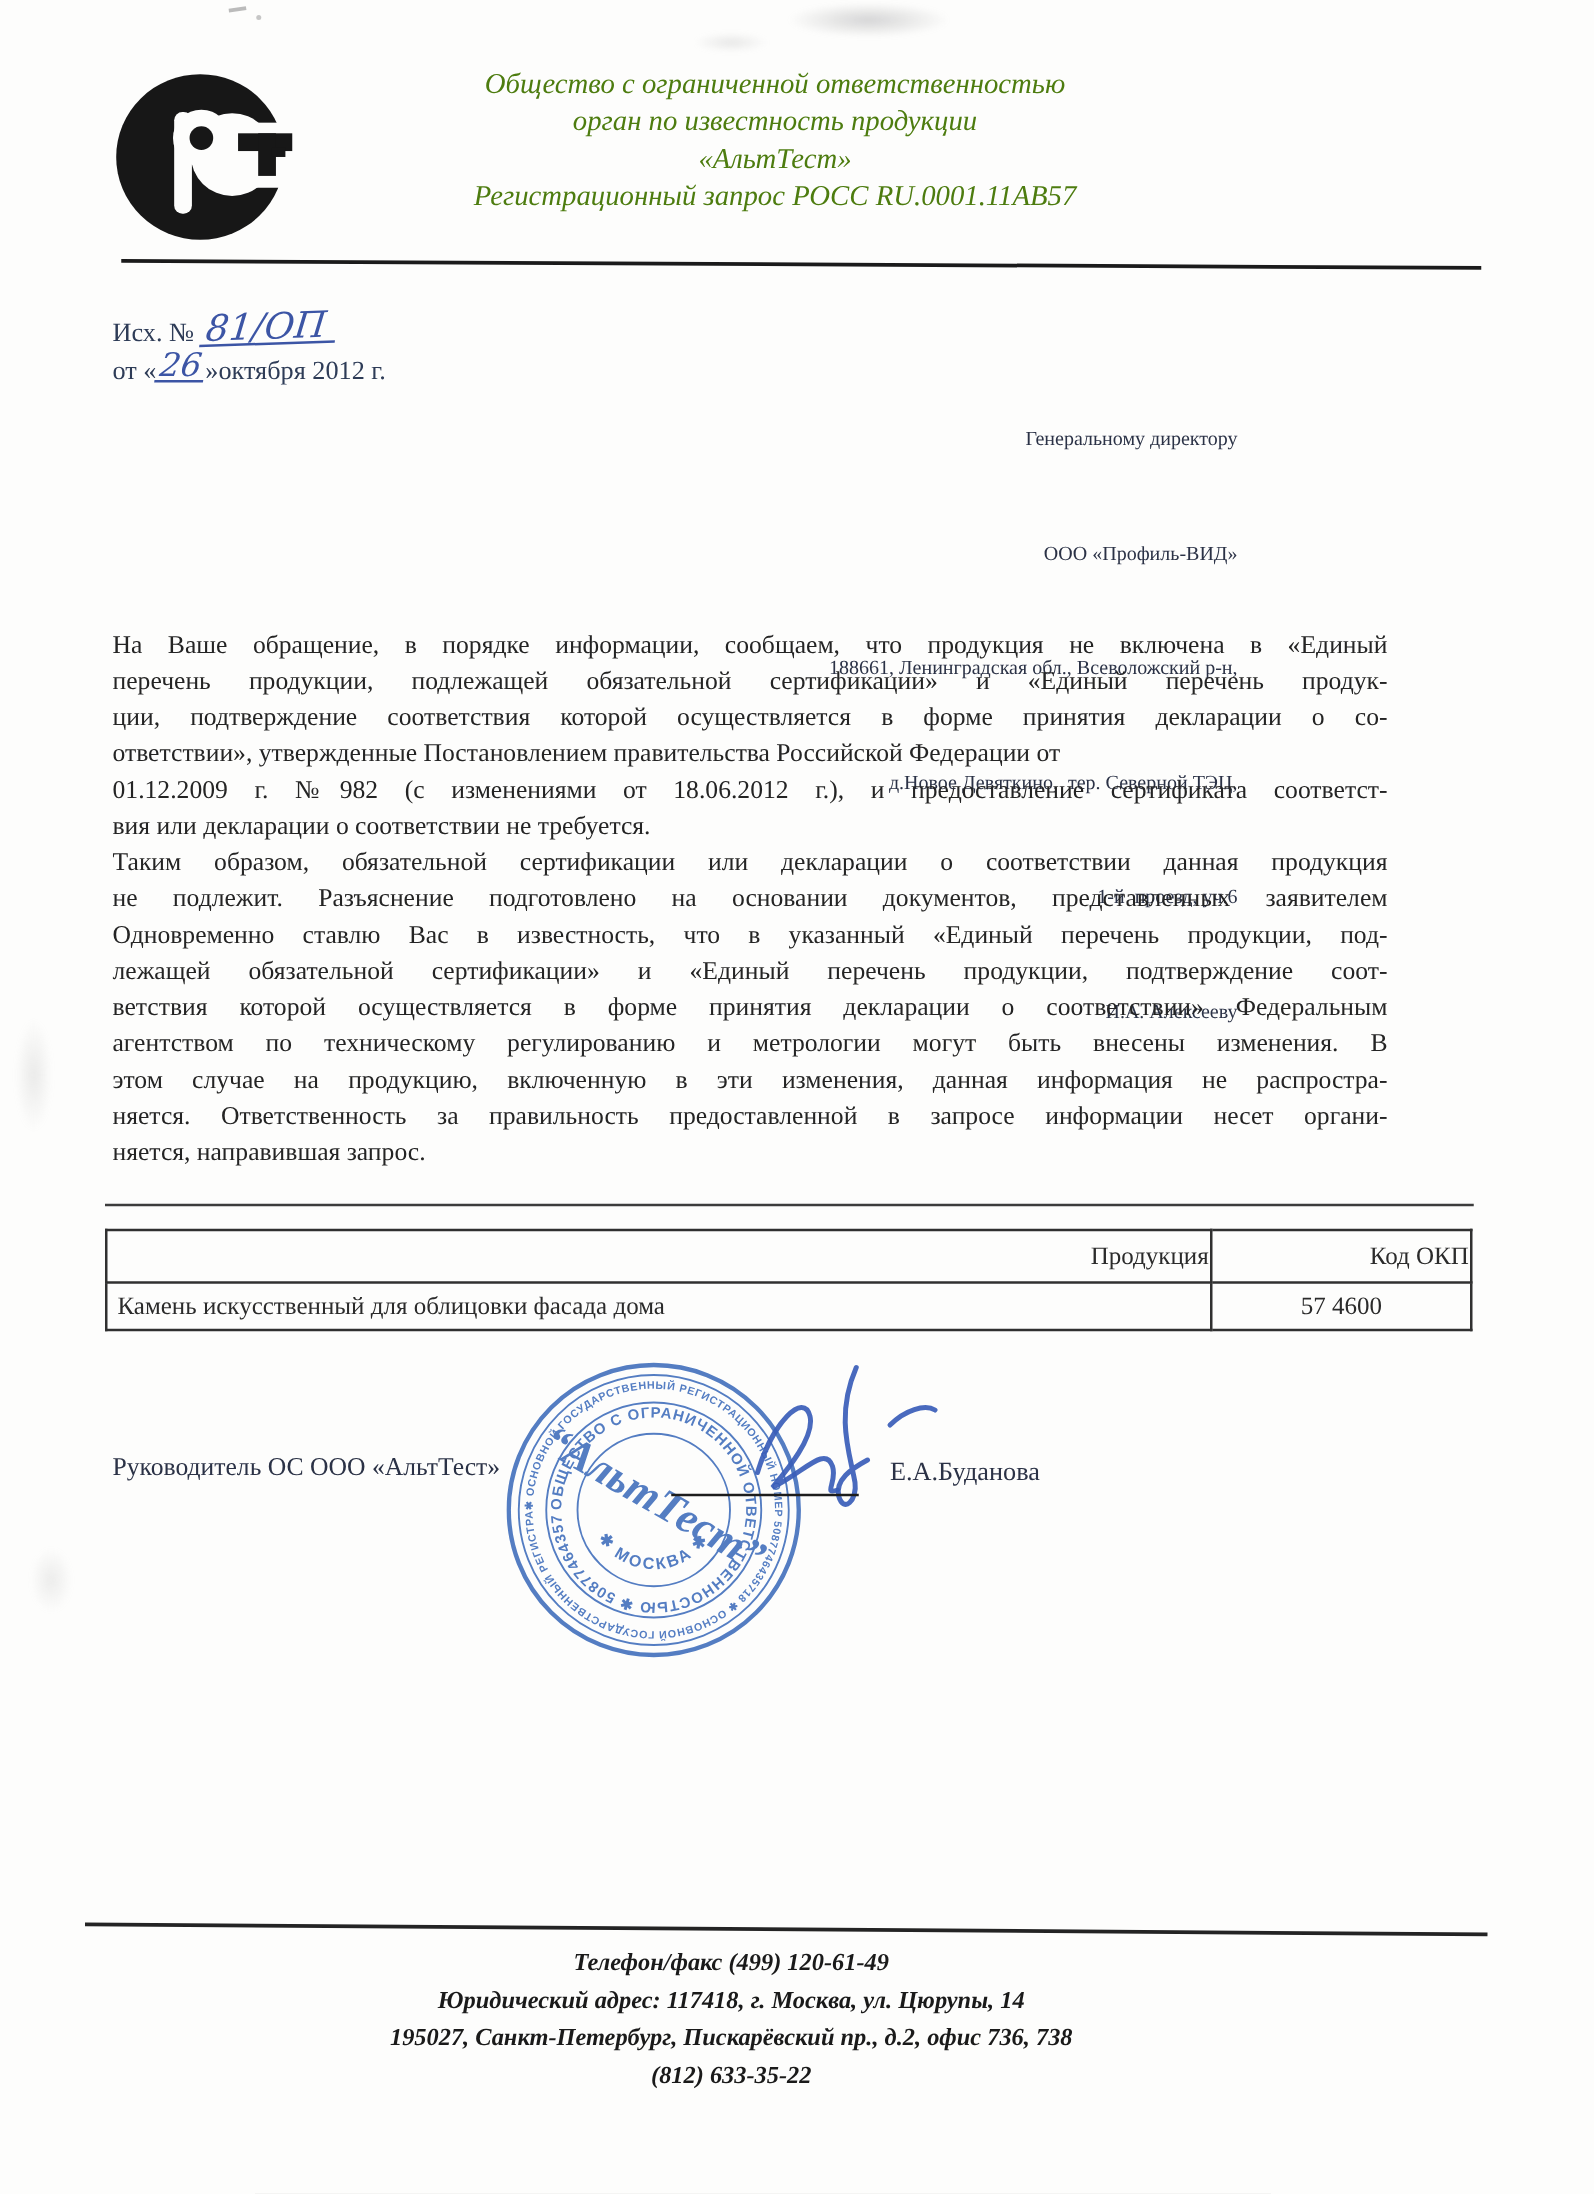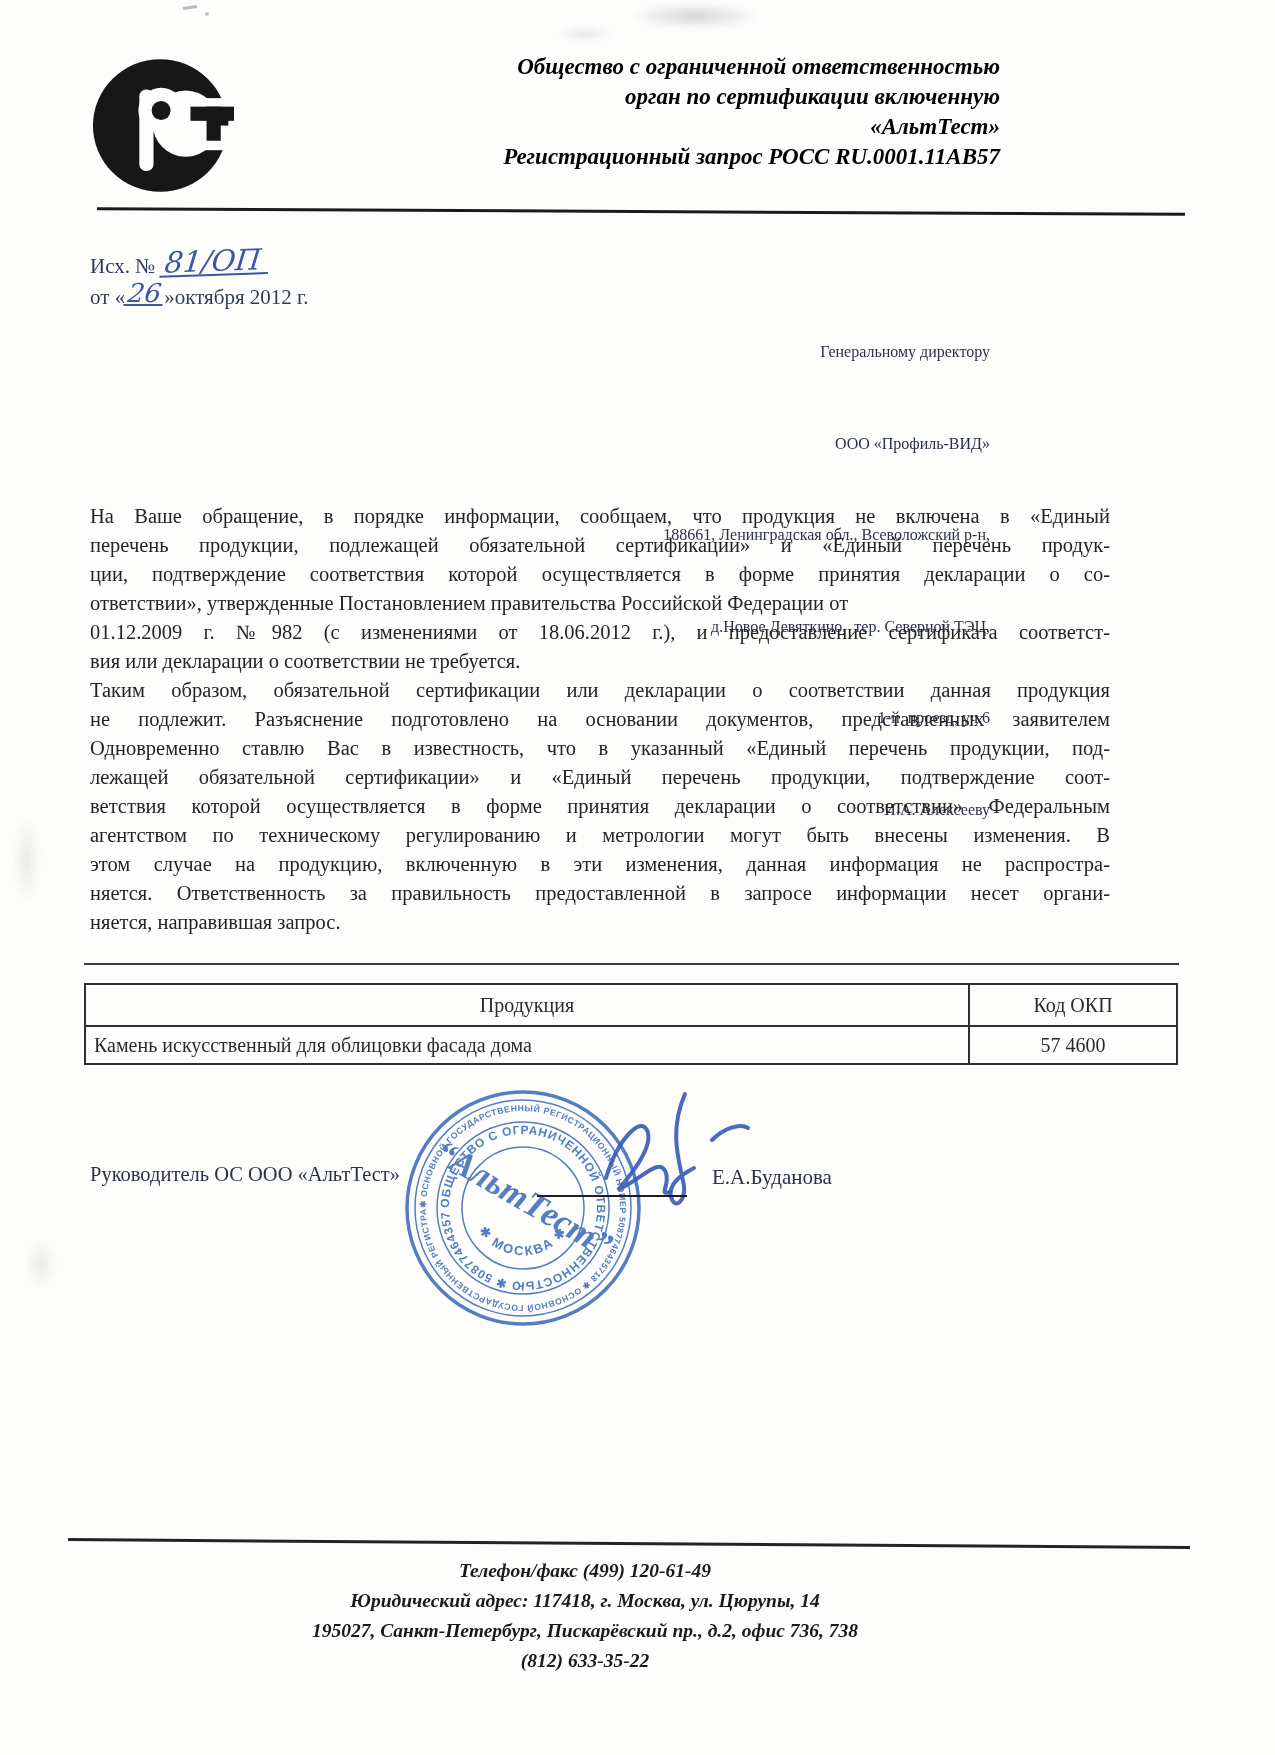--- a/index.html
+++ b/index.html
@@ -15,22 +15,22 @@
   .sm2b{left:205px;top:12px;width:4px;height:4px;background:#999;border-radius:50%;opacity:.55;}
   .sm3{left:12px;top:815px;width:30px;height:90px;
        background:radial-gradient(ellipse at center,rgba(170,170,170,.22),rgba(255,255,255,0) 70%);filter:blur(2px);}
   .sm4{left:24px;top:1238px;width:34px;height:52px;
        background:radial-gradient(ellipse at center,rgba(170,170,170,.2),rgba(255,255,255,0) 70%);filter:blur(2px);}
   .sm5{left:555px;top:26px;width:60px;height:16px;
        background:radial-gradient(ellipse at center,rgba(170,170,172,.25),rgba(255,255,255,0) 70%);filter:blur(2px);}
 
   
   .logo{left:92px;top:50px;width:142px;height:154px;}
-  .header-text{left:240px;top:52px;width:760px;text-align:right;
-               font-weight:bold;font-style:italic;font-size:23px;line-height:30px;color:#000000;}
+  .header-text{left:240px;top:52px;width:760px;text-align:center;
+               font-weight:normal;font-style:italic;font-size:23px;line-height:30px;color:#4d7c0f;}
   .rule1{left:97px;top:210px;width:1088px;height:3px;background:#1b1b1b;transform:rotate(0.3deg);}
 
   
   .outgoing{left:90px;top:250px;font-size:21px;color:#33415e;}
   .out-row{height:34px;white-space:pre;}
   .hand{font-family:"DejaVu Serif",serif;font-style:italic;color:#3c55a5;display:inline-block;}
   .hand-num{font-size:29px;transform:skewX(-8deg) rotate(-2deg);border-bottom:2px solid #3c55a5;
             padding:0 8px 0 4px;line-height:26px;position:relative;top:-2px;}
   .hand-day{font-size:26px;transform:skewX(-8deg);border-bottom:2px solid #3c55a5;
             padding:0 3px;line-height:22px;position:relative;top:-2px;}
@@ -42,21 +42,21 @@
 
   
   .body-text{left:90px;top:502px;width:1020px;font-size:20.5px;line-height:29px;color:#242424;}
   .bl{text-align:justify;text-align-last:justify;height:29px;overflow:hidden;}
   .bl.short{text-align-last:left;}
 
   
   .pre-table-line{left:84px;top:963px;width:1095px;height:2px;background:#3c3c3c;}
   .okp-table{left:84px;top:983px;width:1094px;border-collapse:collapse;font-size:20px;color:#2b2b2b;}
   .okp-table td,.okp-table th{border:2px solid #303030;font-weight:normal;}
-  .okp-table .hrow td{height:38px;text-align:center;}
+  .okp-table .hrow td{height:38px;text-align:right;}
   .okp-table .drow td{height:34px;}
   .c1{width:873px;}
   .drow .c1{text-align:left;padding-left:8px;}
   .drow .c2{text-align:center;}
 
   
   .sig-role{left:90px;top:1163px;font-size:20.5px;color:#2b3246;}
   .sig-name{left:712px;top:1165px;font-size:21px;color:#2b3246;}
   .sig-underline{left:537px;top:1195px;width:150px;height:2px;background:#1d1d1d;}
   .stamp{left:405px;top:1088px;opacity:.88;}
@@ -93,21 +93,21 @@
     <rect x="104" y="56" width="46" height="15" fill="#171717"></rect>
     <rect x="121" y="56" width="15" height="36" fill="#171717"></rect>
     <rect x="132" y="68" width="12" height="8" fill="#171717"></rect>
     <rect x="50" y="38" width="15" height="86" rx="7" fill="#fdfdfc"></rect>
     <circle cx="73" cy="60" r="24" fill="#fdfdfc"></circle>
     <circle cx="73" cy="60" r="10" fill="#171717"></circle>
   </svg>
 
   <div class="abs header-text">
     <div>Общество с ограниченной ответственностью</div>
-    <div>орган по сертификации включенную</div>
+    <div>орган по известность продукции</div>
     <div>«АльтТест»</div>
     <div>Регистрационный запрос РОСС RU.0001.11АВ57</div>
   </div>
   <div class="abs rule1"></div>
 
   <div class="abs outgoing">
     <div class="out-row"><span class="typed">Исх. № </span><span class="hand hand-num">81/ОП</span></div>
     <div class="out-row"><span class="typed">от «</span><span class="hand hand-day">26</span><span class="typed">»октября 2012 г.</span></div>
   </div>
 

